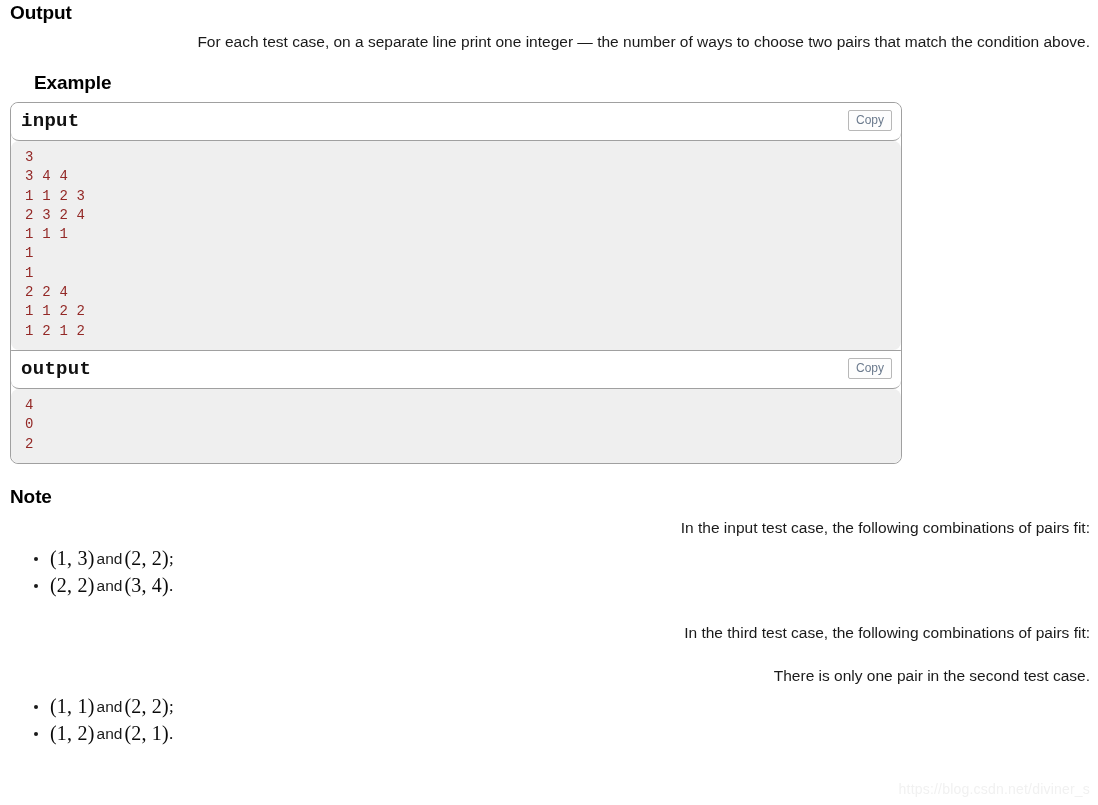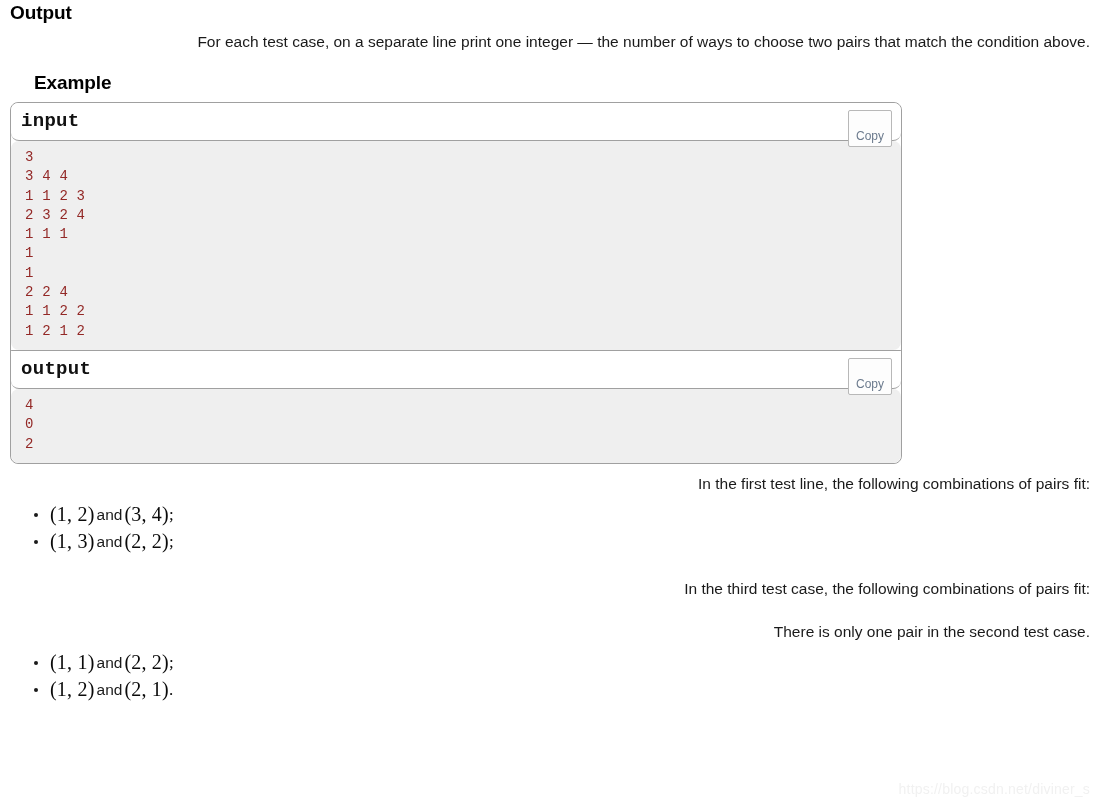--- a/index.html
+++ b/index.html
@@ -71,21 +71,21 @@
   .copy-btn {
     position: absolute;
     right: 9px;
     top: 7px;
     font-family: "Liberation Sans", sans-serif;
     font-size: 12px;
     color: #6b7a8d;
     background: #fdfdfd;
     border: 1px solid #b8b8b8;
     border-radius: 2px;
-    padding: 18px 7px 3px 7px;
+    padding: 2px 7px 3px 7px;
     line-height: 14px;
     cursor: pointer;
   }
   .io-pre {
     background: #efefef;
     margin: 0;
     padding: 7px 10px 9px 14px;
     font-family: "Liberation Mono", "DejaVu Sans Mono", monospace;
     font-size: 14px;
     line-height: 19.3px;
@@ -200,26 +200,27 @@
       <span class="io-title">output</span>
       <button class="copy-btn">Copy</button>
     </div>
 
     <pre class="io-pre" id="output-pre">4
 0
 2</pre>
 
   </div>
 
-
-  <p class="para note-para">In the first test line, the following combinations of pairs fit:</p>
+  <h2 class="section-title" id="note-section-title">Note</h2>
+
+  <p class="para note-para">In the input test case, the following combinations of pairs fit:</p>
 
   <ul class="pairs-list" id="first-case-list">
-      <li><span class="bullet"></span><span class="mathpair">(1, 2)</span><span class="andword">and</span><span class="mathpair">(3, 4)</span><span class="tail">;</span></li>
       <li><span class="bullet"></span><span class="mathpair">(1, 3)</span><span class="andword">and</span><span class="mathpair">(2, 2)</span><span class="tail">;</span></li>
+      <li><span class="bullet"></span><span class="mathpair">(2, 2)</span><span class="andword">and</span><span class="mathpair">(3, 4)</span><span class="tail">.</span></li>
     </ul>
 
   <p class="para" id="third-case-para">In the third test case, the following combinations of pairs fit:</p>
 
   <p class="para" id="second-case-para">There is only one pair in the second test case.</p>
 
   <ul class="pairs-list" id="third-case-list">
       <li><span class="bullet"></span><span class="mathpair">(1, 1)</span><span class="andword">and</span><span class="mathpair">(2, 2)</span><span class="tail">;</span></li>
       <li><span class="bullet"></span><span class="mathpair">(1, 2)</span><span class="andword">and</span><span class="mathpair">(2, 1)</span><span class="tail">.</span></li>
     </ul>

